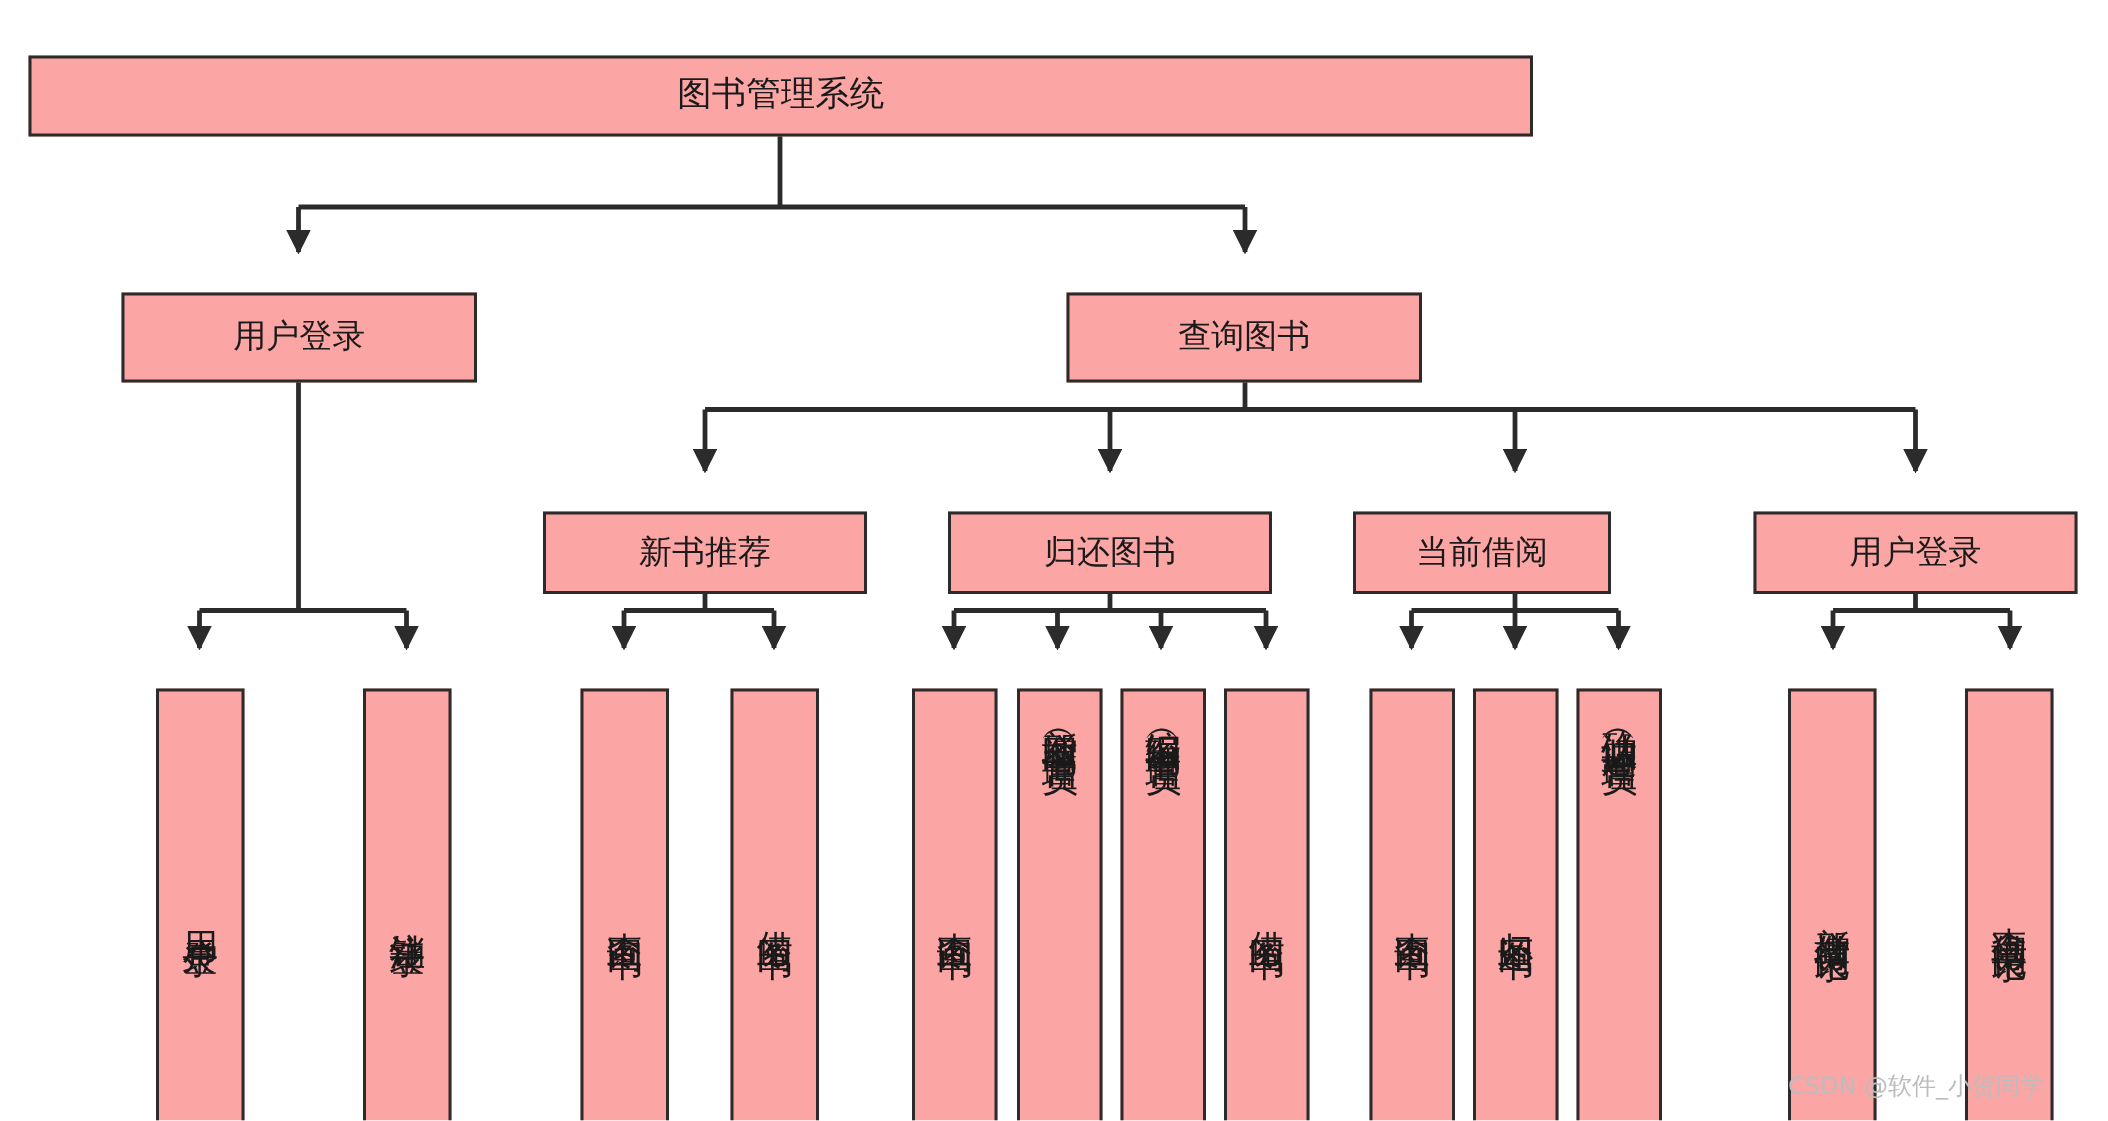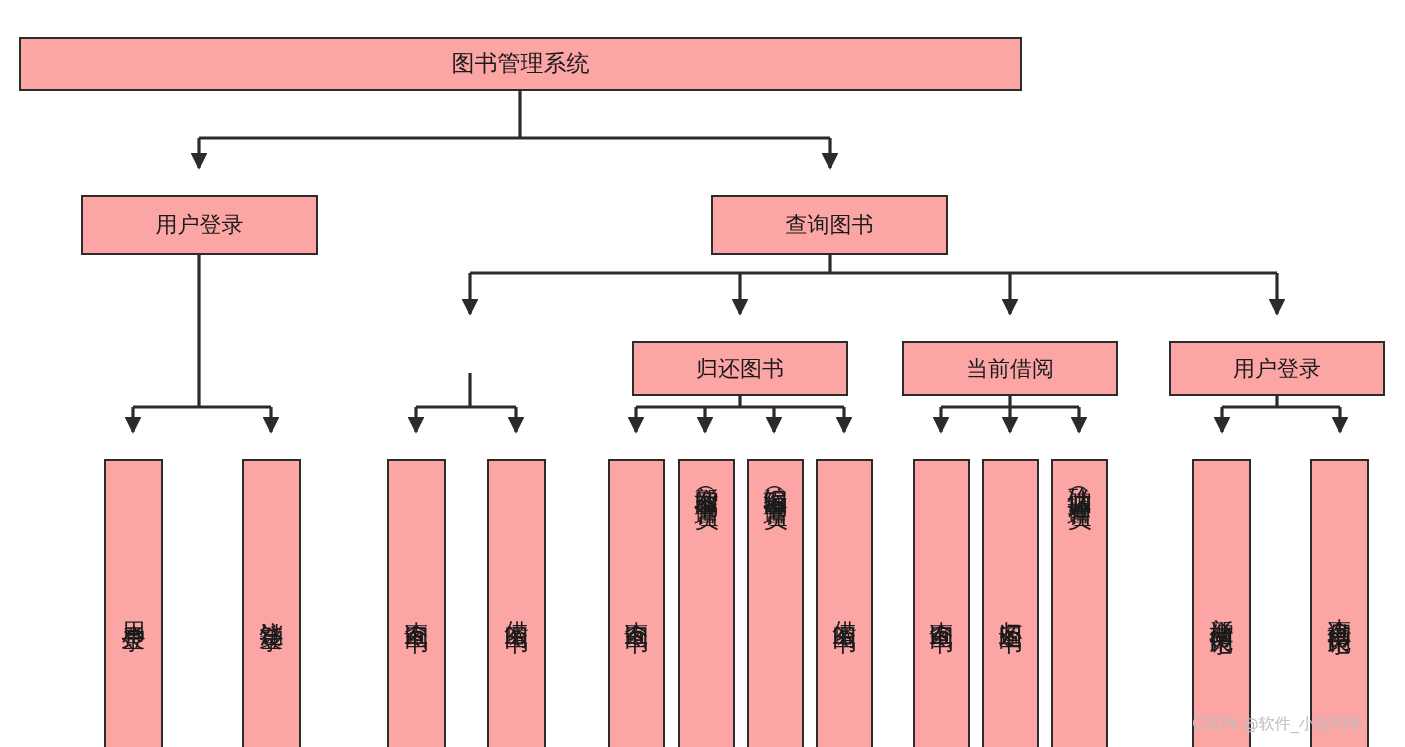--- a/index.html
+++ b/index.html
@@ -134,26 +134,29 @@
   </div>
 
   <div class="node horiz" style="left:81px; top:172px; width:237px; height:60px;">
     <span class="node-label">用户登录</span>
   </div>
 
   <div class="node horiz" style="left:711px; top:172px; width:237px; height:60px;">
     <span class="node-label">查询图书</span>
   </div>
 
+  <div class="node horiz" style="left:362px; top:318px; width:216px; height:55px;">
+    <span class="node-label">新书推荐</span>
+  </div>
 
   <div class="node horiz" style="left:632px; top:318px; width:216px; height:55px;">
     <span class="node-label">归还图书</span>
   </div>
 
-  <div class="node horiz" style="left:902px; top:318px; width:216px; height:55px;">
+  <div class="node horiz" style="left:902px; top:318px; width:172px; height:55px;">
     <span class="node-label">当前借阅</span>
   </div>
 
   <div class="node horiz" style="left:1169px; top:318px; width:216px; height:55px;">
     <span class="node-label">用户登录</span>
   </div>
 
   <div class="node vert centered" style="left:104px; top:436px; width:59px; height:297px;">
     <span class="node-label">用户登录</span>
   </div>

